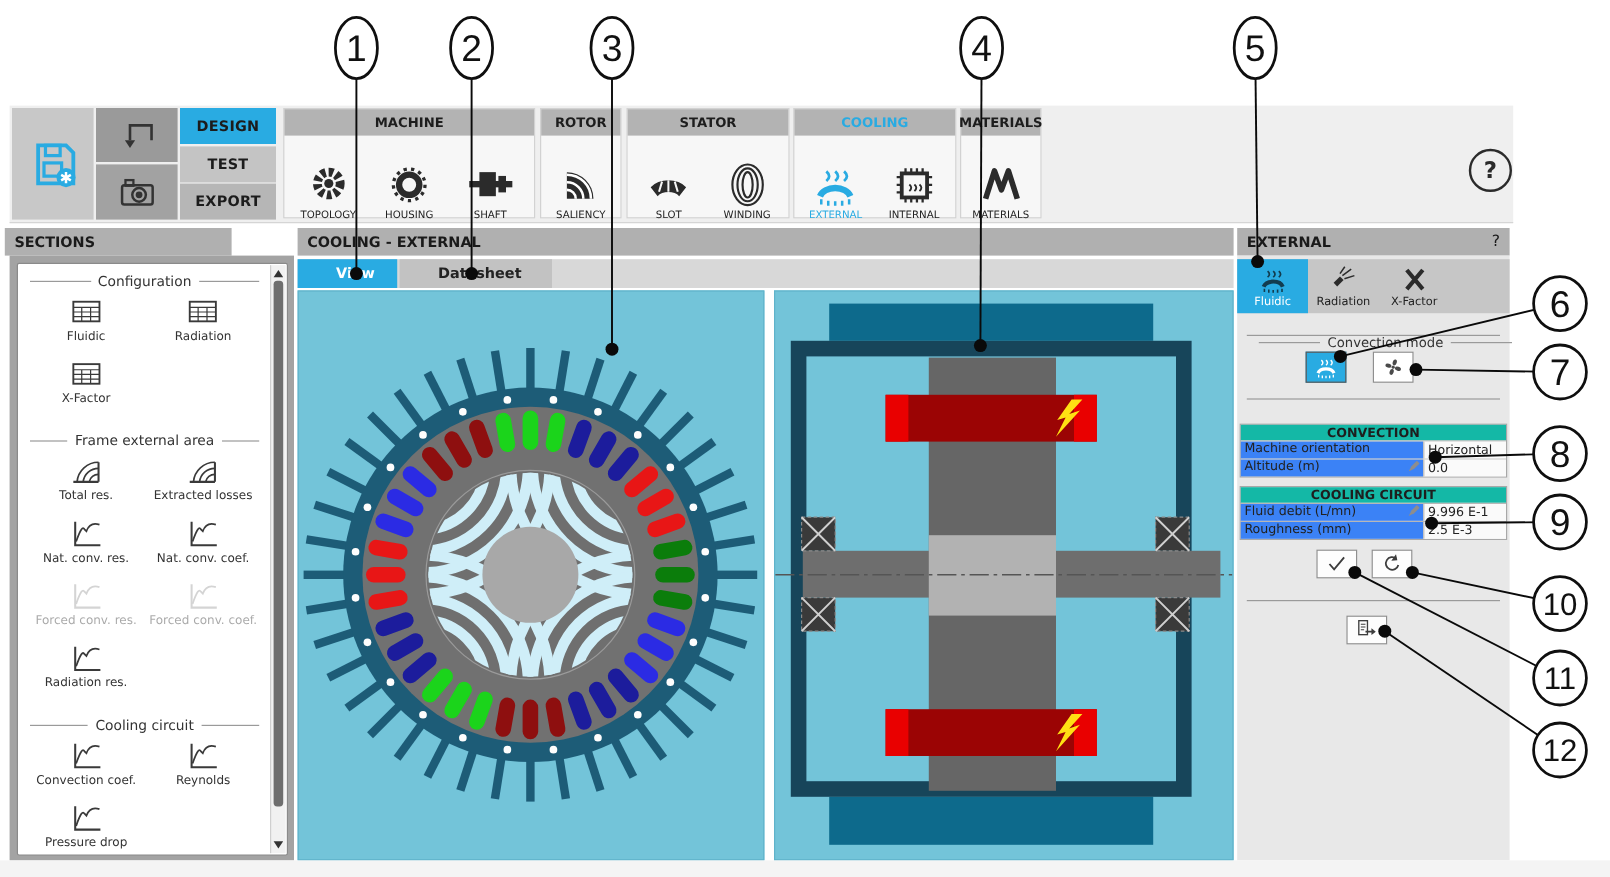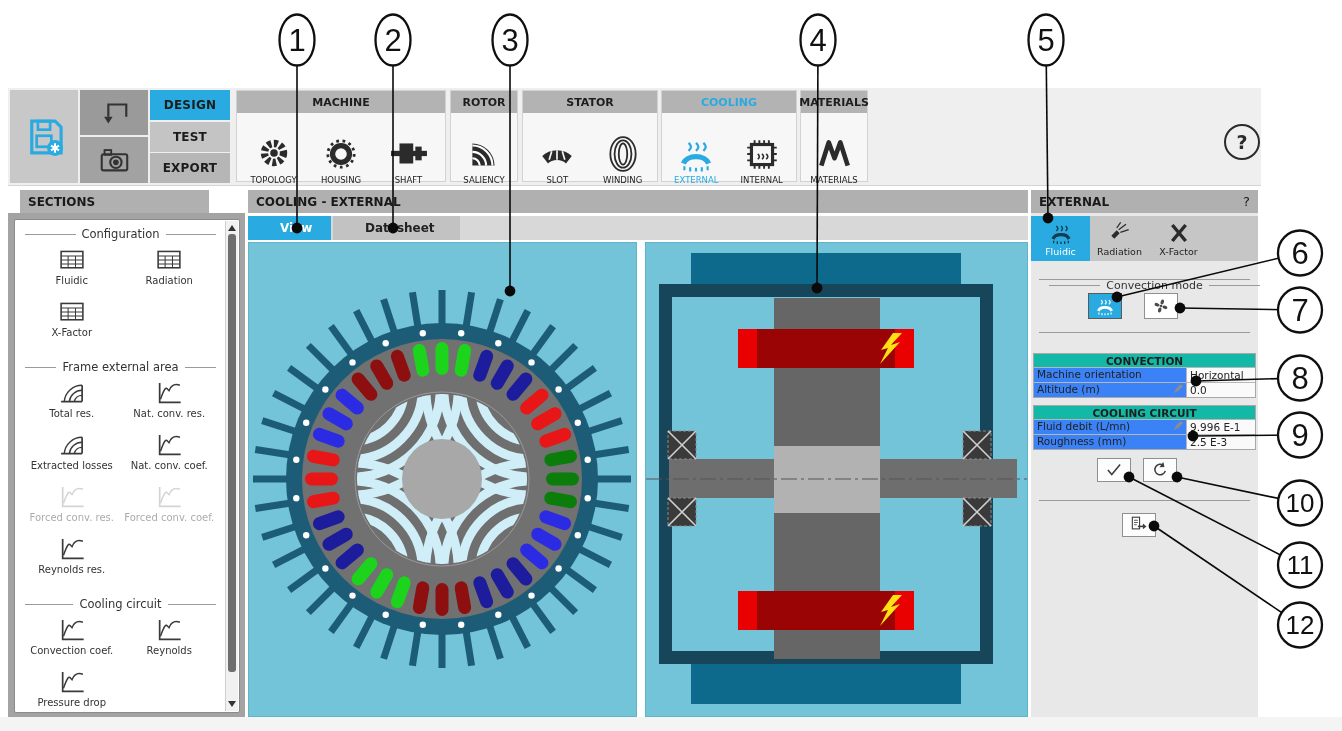--- a/index.html
+++ b/index.html
@@ -186,21 +186,21 @@
                 <path d="M6,29 L13,7 L18.5,22 L24,7 L31,29" fill="none" stroke="#2b2b2b" stroke-width="4.4" stroke-linejoin="round"></path>
               </svg>
               <span class="glabel">MATERIALS</span>
             </div>
           </div>
         </div>
       </div>
     <div class="helpcircle" style="left:1216px;top:36px;">?</div>
   </div>
 
-  <div class="hdrbar" style="left:20px;width:189px;">SECTIONS</div>
+  <div class="hdrbar" style="left:4px;width:189px;">SECTIONS</div>
   <div class="hdrbar" style="left:248px;width:780px;">COOLING - EXTERNAL</div>
   <div class="hdrbar" style="left:1031px;width:227px;justify-content:space-between;">
     <span>EXTERNAL</span>
     <span style="font-weight:normal;font-size:13px;cursor:pointer;">?</span>
   </div>
 
   <div id="sidebar">
     <div id="sidecard">
       <div id="sidecontent" style="margin-right:13px;">
           <div class="legend" style="margin-top: 7px;">Configuration</div>
@@ -231,34 +231,34 @@
           <div class="sgrid">
             <div class="sbitem">
               <svg width="36" height="28" viewBox="0 0 36 36">
                 <path d="M4,29 h27 M31,29 V8" stroke="#3a3a3a" stroke-width="2.2"></path>
                 <path d="M31,21 A10,10 0 0 0 21,29 M31,14.5 A16.5,16.5 0 0 0 14.5,29 M31,8 A23,23 0 0 0 8,29" stroke="#3a3a3a" stroke-width="1.8" fill="none"></path>
               </svg>
               <span class="slabel">Total res.</span>
             </div>
             <div class="sbitem">
               <svg width="36" height="28" viewBox="0 0 36 36">
+                <path d="M4,29 h27 M31,29 V8" stroke="#3a3a3a" stroke-width="2.2"></path>
+                <path d="M31,21 A10,10 0 0 0 21,29 M31,14.5 A16.5,16.5 0 0 0 14.5,29 M31,8 A23,23 0 0 0 8,29" stroke="#3a3a3a" stroke-width="1.8" fill="none"></path>
+              </svg>
+              <span class="slabel">Extracted losses</span>
+            </div>
+            <div class="sbitem">
+              <svg width="36" height="28" viewBox="0 0 36 36">
                 <path d="M6,5 V30 H33" stroke="#3a3a3a" stroke-width="2.2" fill="none"></path>
                 <path d="M7,26 C12,12 14,10 16,13 L18,15 C21,7 26,6 32,8" stroke="#3a3a3a" stroke-width="1.9" fill="none"></path>
               </svg>
               <span class="slabel">Nat. conv. res.</span>
             </div>
             <div class="sbitem">
               <svg width="36" height="28" viewBox="0 0 36 36">
-                <path d="M4,29 h27 M31,29 V8" stroke="#3a3a3a" stroke-width="2.2"></path>
-                <path d="M31,21 A10,10 0 0 0 21,29 M31,14.5 A16.5,16.5 0 0 0 14.5,29 M31,8 A23,23 0 0 0 8,29" stroke="#3a3a3a" stroke-width="1.8" fill="none"></path>
-              </svg>
-              <span class="slabel">Extracted losses</span>
-            </div>
-            <div class="sbitem">
-              <svg width="36" height="28" viewBox="0 0 36 36">
                 <path d="M6,5 V30 H33" stroke="#3a3a3a" stroke-width="2.2" fill="none"></path>
                 <path d="M7,26 C12,12 14,10 16,13 L18,15 C21,7 26,6 32,8" stroke="#3a3a3a" stroke-width="1.9" fill="none"></path>
               </svg>
               <span class="slabel">Nat. conv. coef.</span>
             </div>
             <div class="sbitem disabled">
               <svg width="36" height="28" viewBox="0 0 36 36">
                 <path d="M6,5 V30 H33" stroke="#9a9a9a" stroke-width="2.2" fill="none"></path>
                 <path d="M7,26 C12,12 14,10 16,13 L18,15 C21,7 26,6 32,8" stroke="#9a9a9a" stroke-width="1.9" fill="none"></path>
               </svg>
@@ -269,21 +269,21 @@
                 <path d="M6,5 V30 H33" stroke="#9a9a9a" stroke-width="2.2" fill="none"></path>
                 <path d="M7,26 C12,12 14,10 16,13 L18,15 C21,7 26,6 32,8" stroke="#9a9a9a" stroke-width="1.9" fill="none"></path>
               </svg>
               <span class="slabel">Forced conv. coef.</span>
             </div>
             <div class="sbitem">
               <svg width="36" height="28" viewBox="0 0 36 36">
                 <path d="M6,5 V30 H33" stroke="#3a3a3a" stroke-width="2.2" fill="none"></path>
                 <path d="M7,26 C12,12 14,10 16,13 L18,15 C21,7 26,6 32,8" stroke="#3a3a3a" stroke-width="1.9" fill="none"></path>
               </svg>
-              <span class="slabel">Reynolds res.</span>
+              <span class="slabel">Radiation res.</span>
             </div>
           </div>
           <div class="legend" style="margin-top: 13px;">Cooling circuit</div>
           <div class="sgrid">
             <div class="sbitem">
               <svg width="36" height="28" viewBox="0 0 36 36">
                 <path d="M6,5 V30 H33" stroke="#3a3a3a" stroke-width="2.2" fill="none"></path>
                 <path d="M7,26 C12,12 14,10 16,13 L18,15 C21,7 26,6 32,8" stroke="#3a3a3a" stroke-width="1.9" fill="none"></path>
               </svg>
               <span class="slabel">Convection coef.</span>

